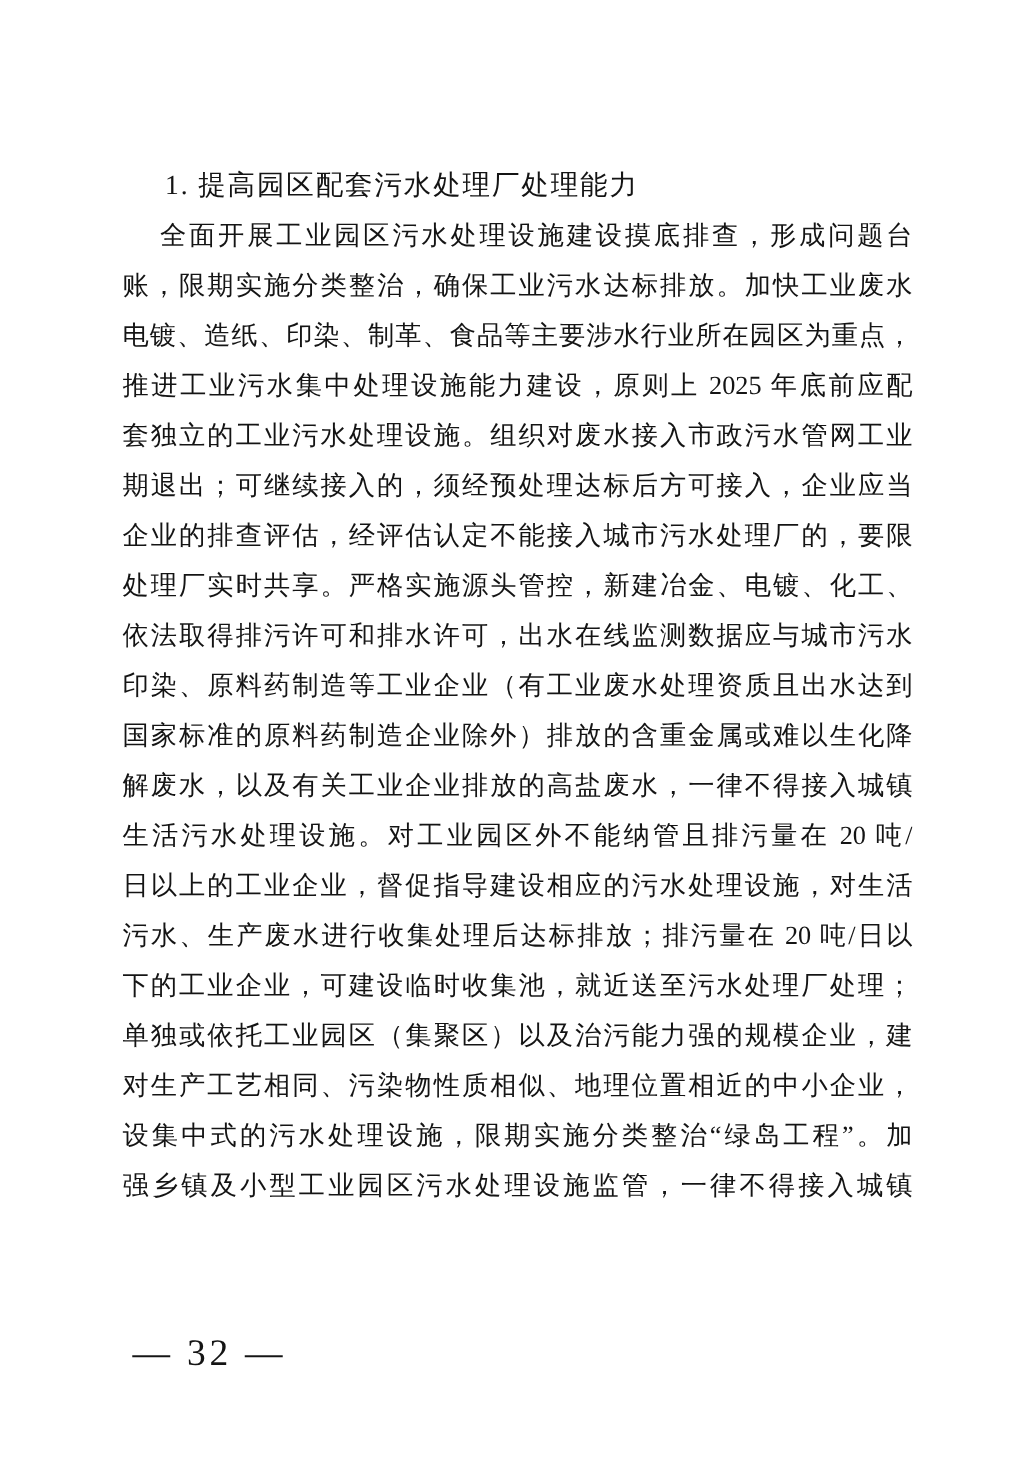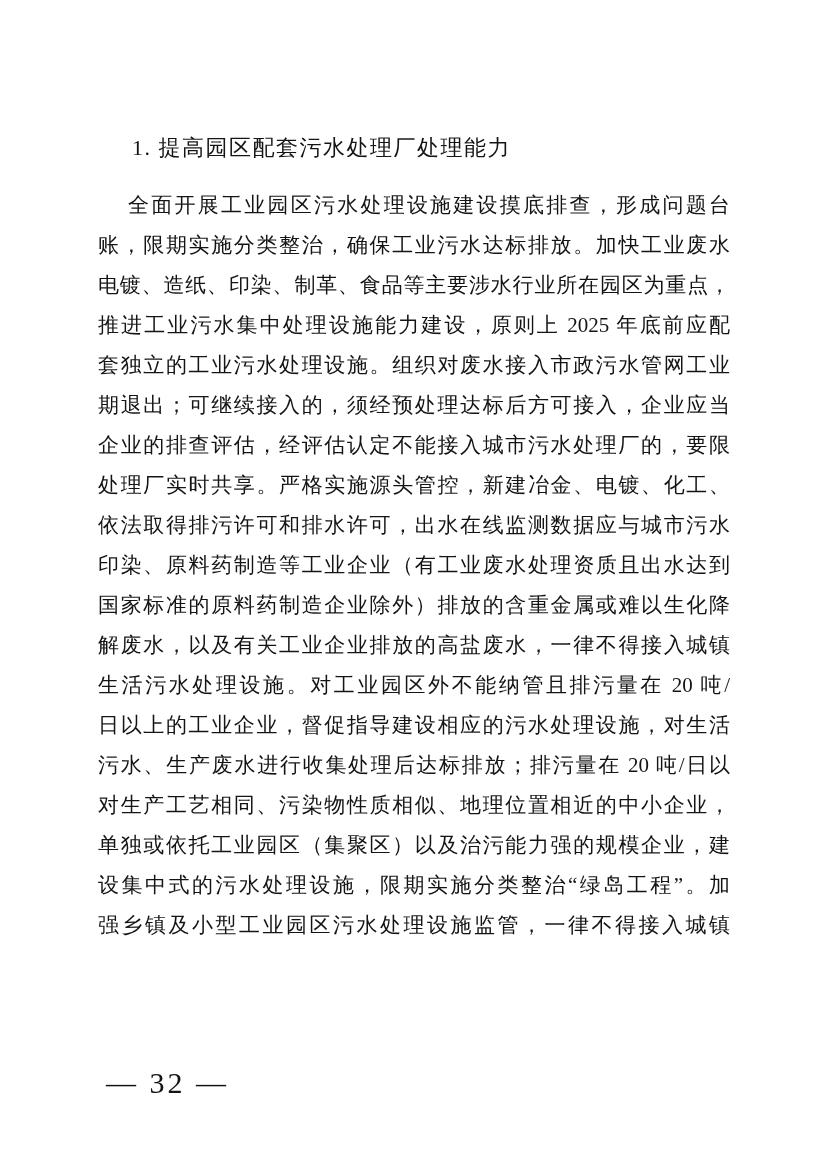--- a/index.html
+++ b/index.html
@@ -36,21 +36,20 @@
     height: 40px;
     line-height: 40px;
     font-size: 21px;
     text-align: justify;
     text-align-last: justify;
     text-justify: inter-character;
     overflow: hidden;
   }
   .bodyline.indent {
     text-indent: 30px;
-    margin-top: 17px;
   }
   .pageno {
     position: absolute;
     left: 106px;
     top: 1066px;
     font-size: 30px;
     line-height: 34px;
     letter-spacing: 3px;
     white-space: nowrap;
   }
@@ -70,20 +69,21 @@
         <div class="bodyline">期退出；可继续接入的，须经预处理达标后方可接入，企业应当</div>
         <div class="bodyline">企业的排查评估，经评估认定不能接入城市污水处理厂的，要限</div>
         <div class="bodyline">处理厂实时共享。严格实施源头管控，新建冶金、电镀、化工、</div>
         <div class="bodyline">依法取得排污许可和排水许可，出水在线监测数据应与城市污水</div>
         <div class="bodyline">印染、原料药制造等工业企业（有工业废水处理资质且出水达到</div>
         <div class="bodyline">国家标准的原料药制造企业除外）排放的含重金属或难以生化降</div>
         <div class="bodyline">解废水，以及有关工业企业排放的高盐废水，一律不得接入城镇</div>
         <div class="bodyline">生活污水处理设施。对工业园区外不能纳管且排污量在 20 吨/</div>
         <div class="bodyline">日以上的工业企业，督促指导建设相应的污水处理设施，对生活</div>
         <div class="bodyline">污水、生产废水进行收集处理后达标排放；排污量在 20 吨/日以</div>
+        <div class="bodyline">下的工业企业，可建设临时收集池，就近送至污水处理厂处理；</div>
+        <div class="bodyline">单独或依托工业园区（集聚区）以及治污能力强的规模企业，建</div>
         <div class="bodyline">对生产工艺相同、污染物性质相似、地理位置相近的中小企业，</div>
-        <div class="bodyline">单独或依托工业园区（集聚区）以及治污能力强的规模企业，建</div>
         <div class="bodyline">设集中式的污水处理设施，限期实施分类整治“绿岛工程”。加</div>
         <div class="bodyline">强乡镇及小型工业园区污水处理设施监管，一律不得接入城镇</div>
       </div>
   </div>
   <div class="pageno">— 32 —</div>
 </div>
 
 </body></html>

